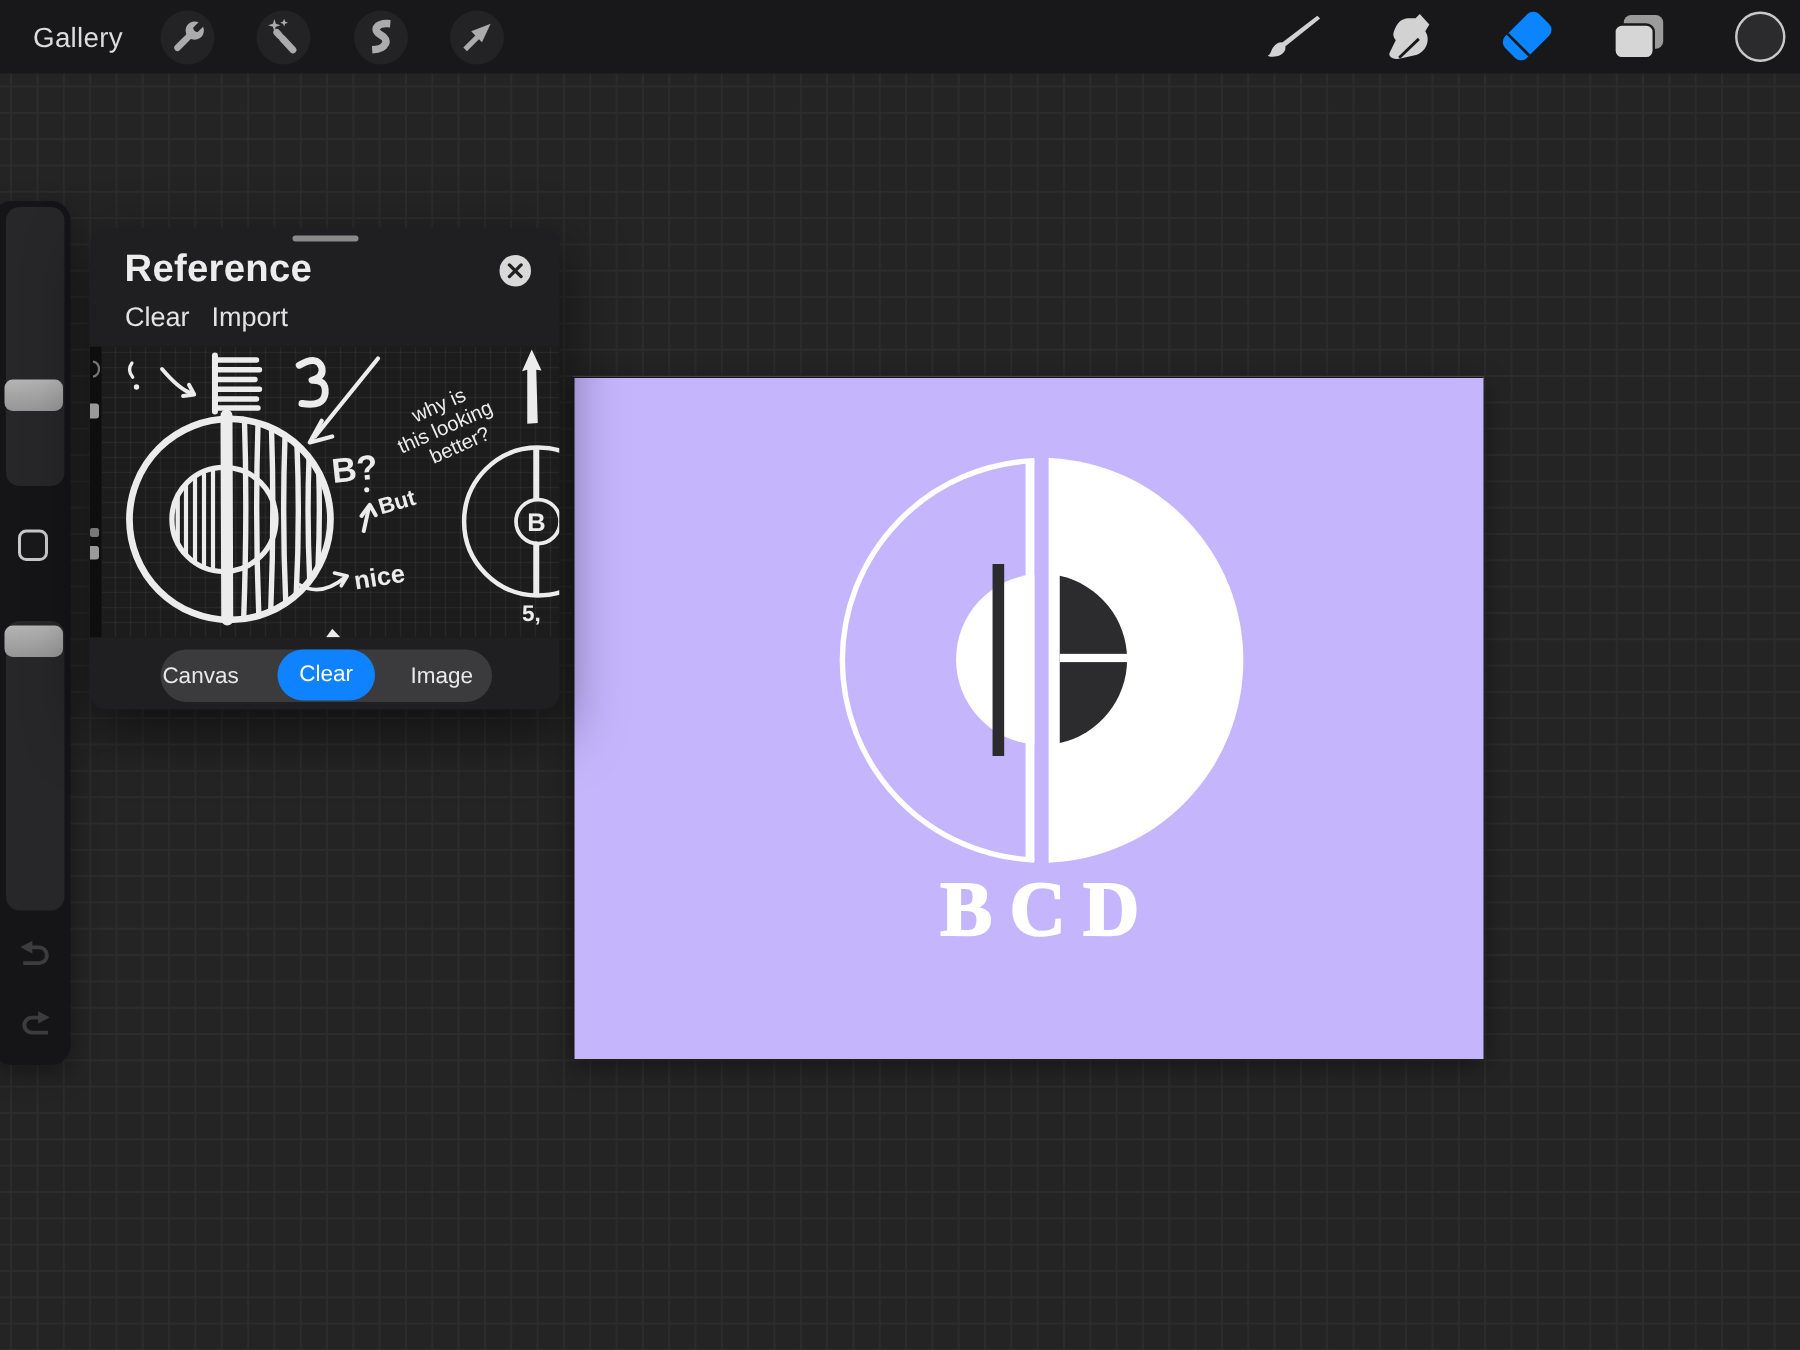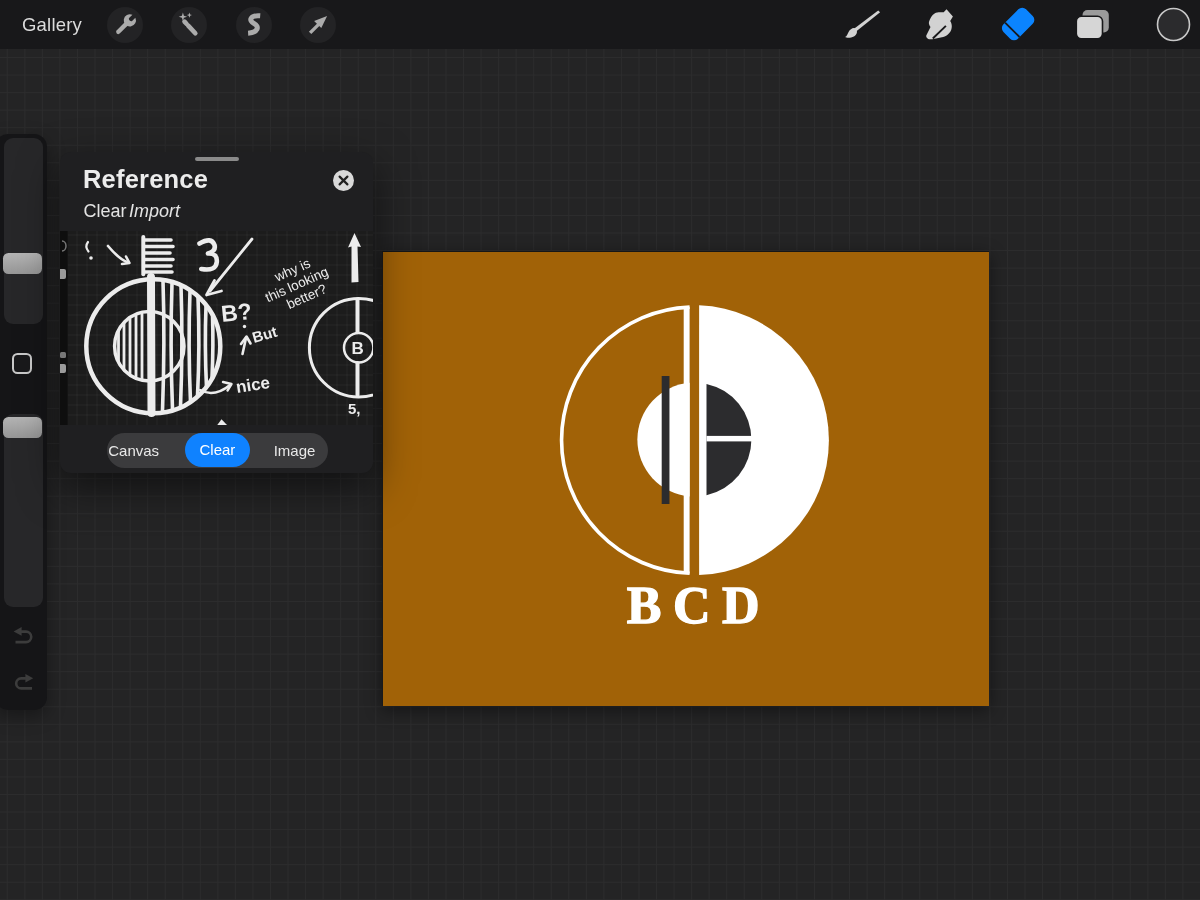--- a/index.html
+++ b/index.html
@@ -15,21 +15,21 @@
   #gallery{position:absolute;left:22px;top:0;height:49px;line-height:49px;
            color:#dcdcdc;font-size:18.5px;letter-spacing:0.2px;}
   .cbtn{position:absolute;top:6.5px;width:36.5px;height:36.5px;border-radius:50%;background:#232325;}
   #sidebar{position:absolute;left:-5px;top:134px;width:51.7px;height:576px;background:#151517;
            border-radius:13px;z-index:10;box-shadow:0 6px 18px rgba(0,0,0,0.35);}
   .track{position:absolute;left:9px;width:39px;background:#272729;border-radius:9px;}
   .handle{position:absolute;left:7.8px;width:38.8px;height:20.5px;border-radius:5.5px;
           background:linear-gradient(#b4b4b4,#969696);}
   #modsq{position:absolute;left:17.3px;top:219.3px;width:16.2px;height:16.6px;border-radius:5.5px;
          border:2.6px solid #c9c9c9;background:#19191b;}
-  #canvas{position:absolute;left:382.3px;top:251.2px;width:606px;height:454px;background:#a16207;
+  #canvas{position:absolute;left:382.3px;top:251.2px;width:606px;height:454px;background:#c4b5fd;
           box-shadow:0 4px 16px rgba(0,0,0,0.45);z-index:5;
           border-top:1px solid #161616;border-left:1px solid #1a1a1a;}
   #panel{position:absolute;left:60px;top:152px;width:313px;height:321px;border-radius:11px;
          background:#1f1f21;z-index:20;box-shadow:0 14px 40px rgba(0,0,0,0.55);}
   #phandle{position:absolute;left:134.8px;top:4.5px;width:44px;height:4.2px;border-radius:2.2px;background:#8a8a8a;}
   #ptitle{position:absolute;z-index:21;left:83px;top:164.5px;font-size:25.5px;font-weight:bold;color:#ececec;letter-spacing:0.2px;}
   #pclose{position:absolute;z-index:21;left:332.8px;top:170.2px;width:21px;height:21px;border-radius:50%;background:#d9d9d9;}
   .plink{position:absolute;z-index:21;top:200.5px;font-size:18px;color:#e3e3e3;}
   #pimg{position:absolute;z-index:21;left:60px;top:231px;width:313px;height:194px;overflow:hidden;background:#1c1c1c;}
   #ptabs{position:absolute;z-index:21;left:106.7px;top:432.6px;width:221.4px;height:35.2px;border-radius:17.6px;
@@ -125,21 +125,21 @@
   </svg>
 </div>
 <div id="panel">
   <div id="phandle"></div>
 </div>
 <div id="ptitle">Reference</div>
 <div id="pclose"><svg width="21" height="21">
       <path d="M6.6 6.6 L14.4 14.4 M14.4 6.6 L6.6 14.4" stroke="#212121" stroke-width="2.2" stroke-linecap="round"></path>
     </svg></div>
 <span class="plink" style="left:83.4px;">Clear</span>
-<span class="plink" style="left:129px;font-style:italic;">Import</span>
+<span class="plink" style="left:141px;">Import</span>
 <div id="pimg">
 <svg width="313" height="194" viewBox="0 0 313 194">
   <rect x="0" y="0" width="313" height="194" fill="#1c1c1c"></rect>
   <g stroke="rgba(255,255,255,0.05)" stroke-width="1">
     <path d="M17 0V194 M27 0V194 M37 0V194 M47 0V194 M57 0V194 M67 0V194 M77 0V194 M87 0V194 M97 0V194 M107 0V194 M117 0V194 M127 0V194 M137 0V194 M147 0V194 M157 0V194 M167 0V194 M177 0V194 M187 0V194 M197 0V194 M207 0V194 M217 0V194 M227 0V194 M237 0V194 M247 0V194 M257 0V194 M267 0V194 M277 0V194 M287 0V194 M297 0V194 M307 0V194"></path>
     <path d="M8 4H313 M8 14H313 M8 24H313 M8 34H313 M8 44H313 M8 54H313 M8 64H313 M8 74H313 M8 84H313 M8 94H313 M8 104H313 M8 114H313 M8 124H313 M8 134H313 M8 144H313 M8 154H313 M8 164H313 M8 174H313 M8 184H313"></path>
   </g>
   <rect x="0" y="0" width="7.6" height="194" fill="#0e0e0e"></rect>
   <path d="M2 10 a4 5 0 0 1 0 10" stroke="#777" stroke-width="1.5" fill="none"></path>
   <rect x="-2" y="38" width="8" height="10" rx="2" fill="#9a9a9a"></rect>

